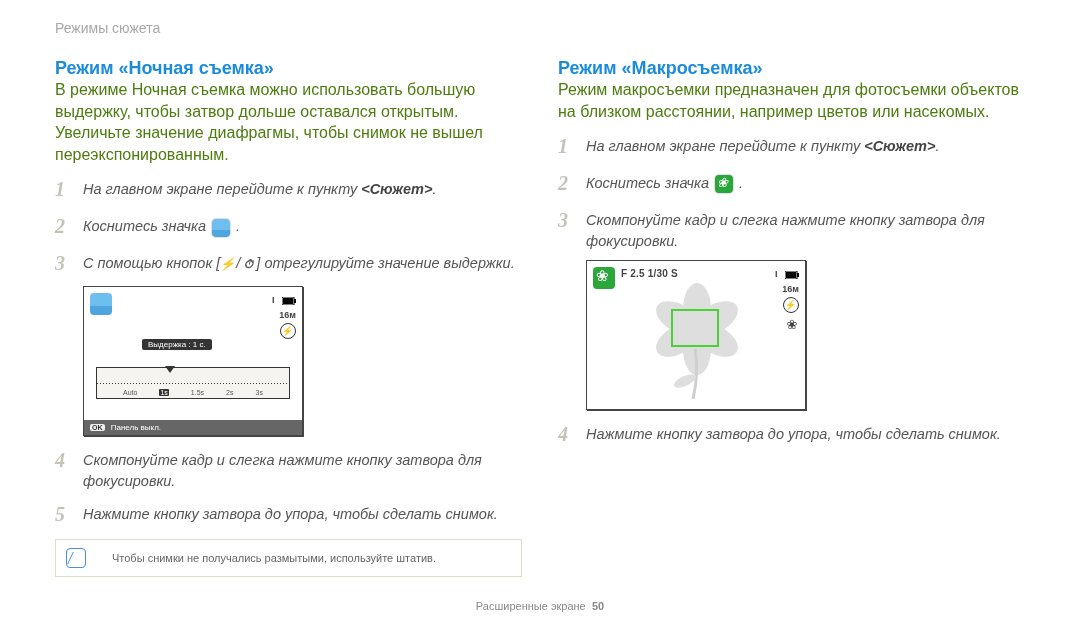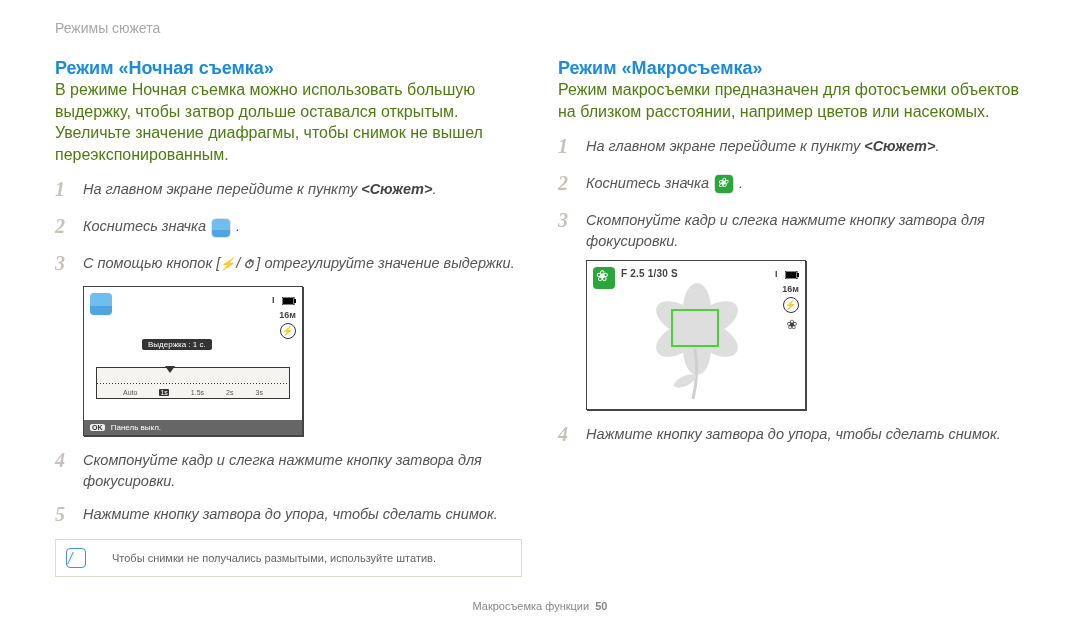--- a/index.html
+++ b/index.html
@@ -430,14 +430,14 @@
     <ul class="steps">
       <li class="step">
         <span class="num">4</span>
         <span class="text">Нажмите кнопку затвора до упора, чтобы сделать снимок.</span>
       </li>
     </ul>
   </div>
 </div>
 
 <div class="page-footer">
-  <span>Макросъемка функции</span>&nbsp;&nbsp;<b>50</b>
+  <span>Расширенные экране</span>&nbsp;&nbsp;<b>50</b>
 </div>
 
 </body></html>

